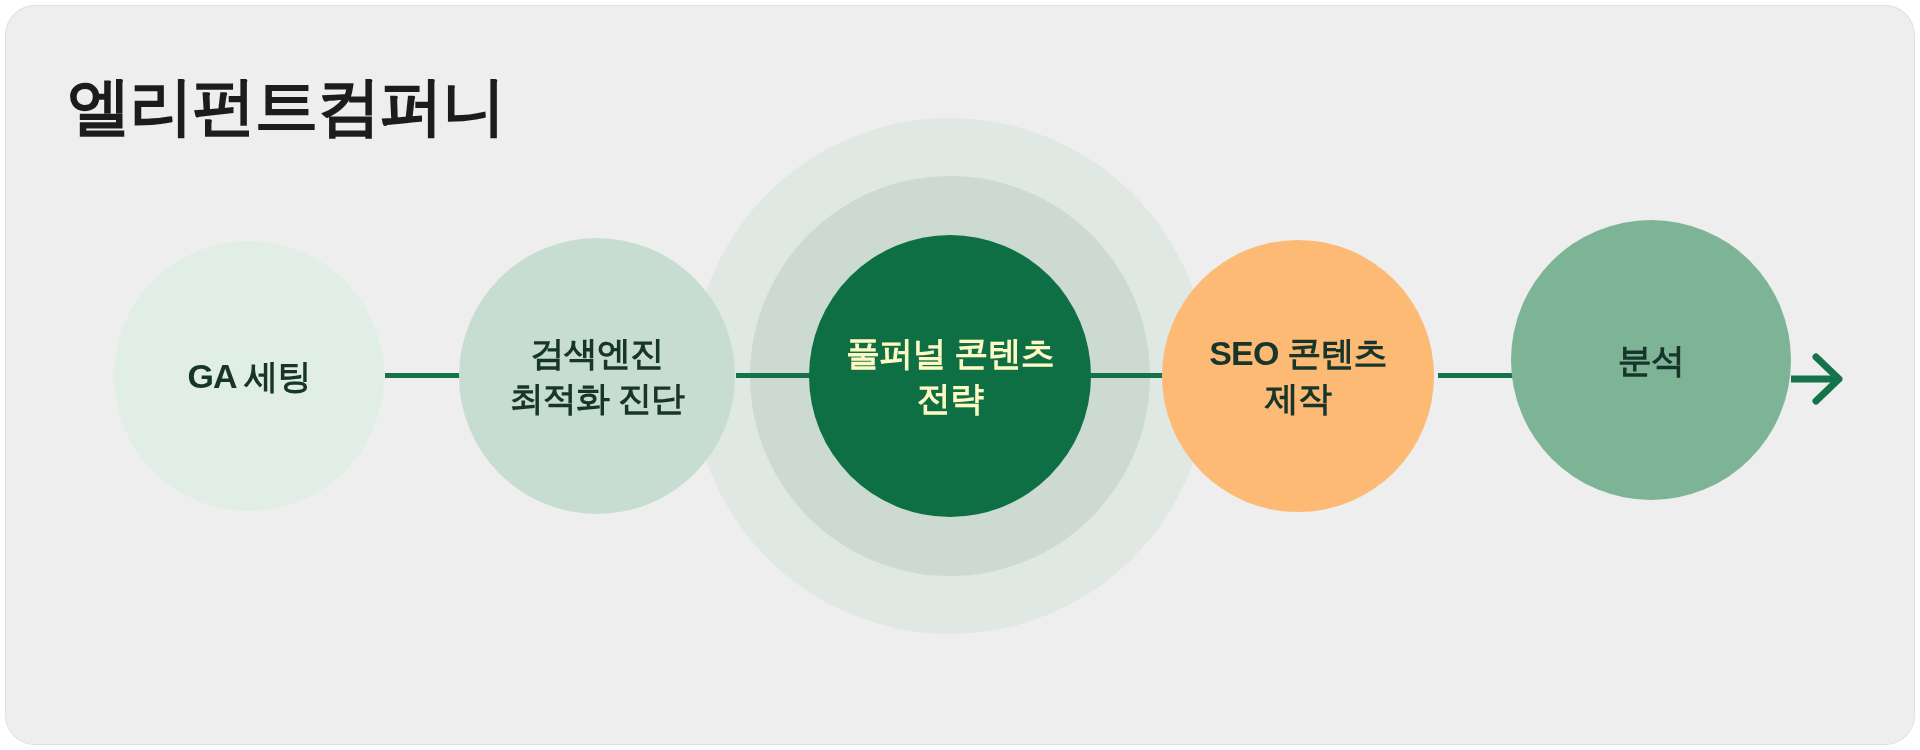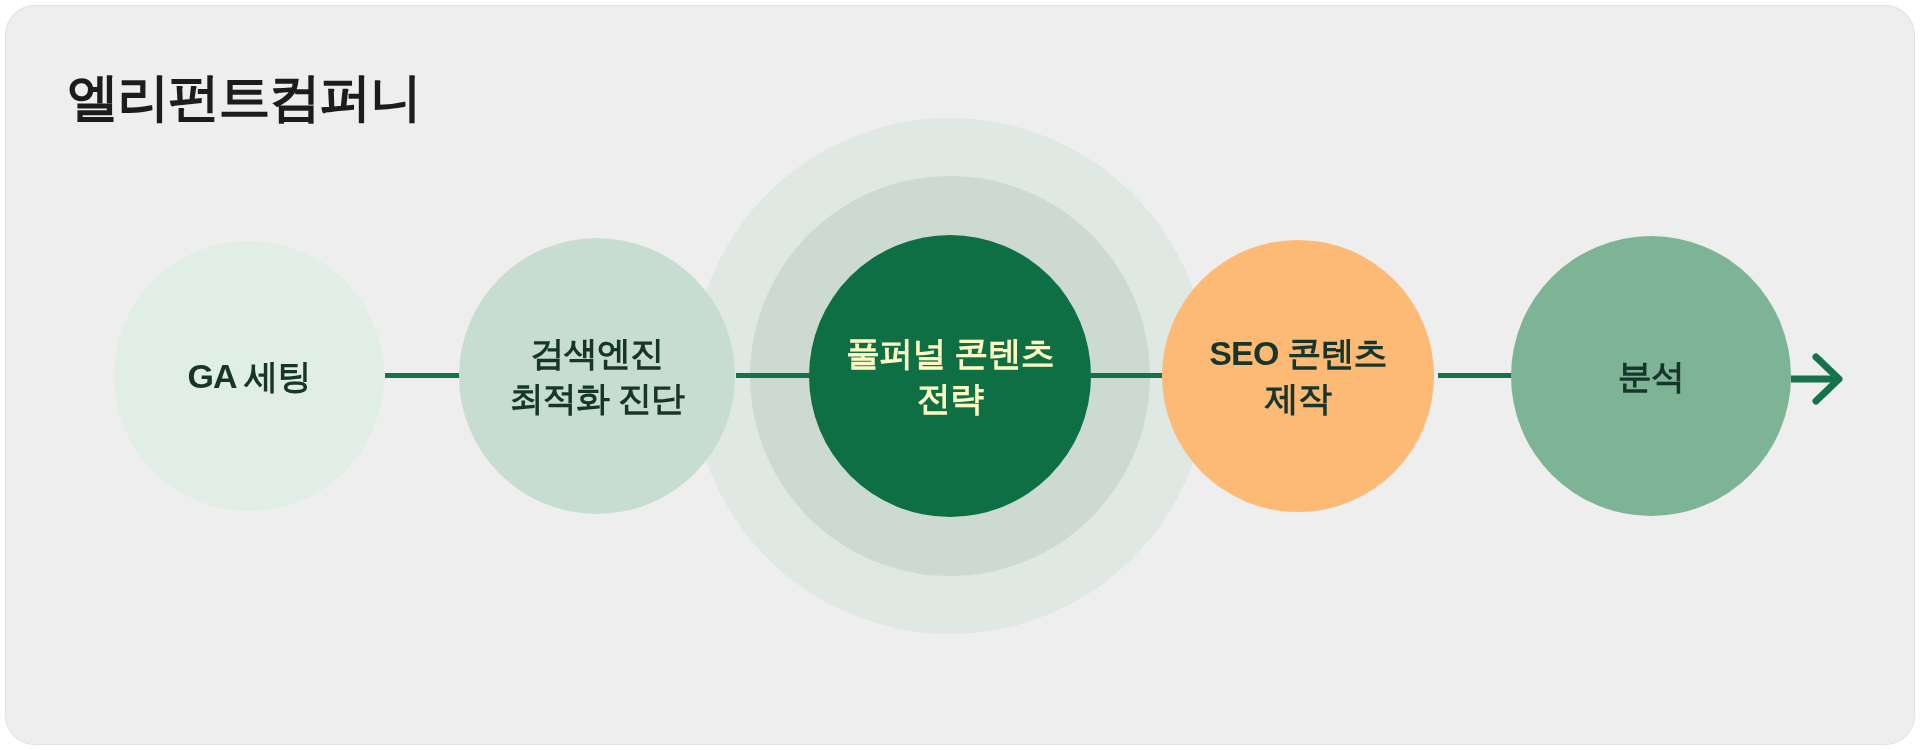--- a/index.html
+++ b/index.html
@@ -11,21 +11,21 @@
     left: 5px; top: 5px; right: 5px; bottom: 5px;
     background: #eeeeee;
     border-radius: 30px;
     border: 1px solid rgba(0,0,0,0.05);
     overflow: hidden;
   }
 
   .title {
     position: absolute;
     left: 61px; top: 57px;
-    font-size: 52px;
+    font-size: 64px;
     font-weight: 700;
     letter-spacing: -1.5px;
     color: #1c1c1c;
     white-space: nowrap;
   }
 
   .flow { position: absolute; left: 0; top: 0; width: 100%; height: 100%; margin-left: 8px; }
 
   .halo { position: absolute; border-radius: 50%; z-index: 1; }
   .halo-outer { left: 678px; top: 112px; width: 516px; height: 516px; background: #dfe8e2; }
@@ -58,21 +58,21 @@
     letter-spacing: -0.8px;
     line-height: 1.32;
     color: #17352a;
     white-space: pre-line;
   }
   .step-1 { left: 100px;  top: 235px; width: 270px; height: 270px; background: #e0eee6; }
   .step-2 { left: 445px;  top: 232px; width: 276px; height: 276px; background: #c7ddd1; text-align: center; }
   .step-3 { left: 795px;  top: 229px; width: 282px; height: 282px; background: #0e6f45; }
   .step-3 .label { color: #fef9c3; }
   .step-4 { left: 1148px; top: 234px; width: 272px; height: 272px; background: #8cbda4; }
-  .step-5 { left: 1497px; top: 230px; width: 280px; height: 280px; background: #7cb495; align-items: center; }
+  .step-5 { left: 1497px; top: 214px; width: 280px; height: 280px; background: #7cb495; align-items: center; }
 
   .arrow-icon {
     position: absolute;
     left: 1775px; top: 338px;
     z-index: 2;
   }
 </style>
 </head>
 <body>
 

